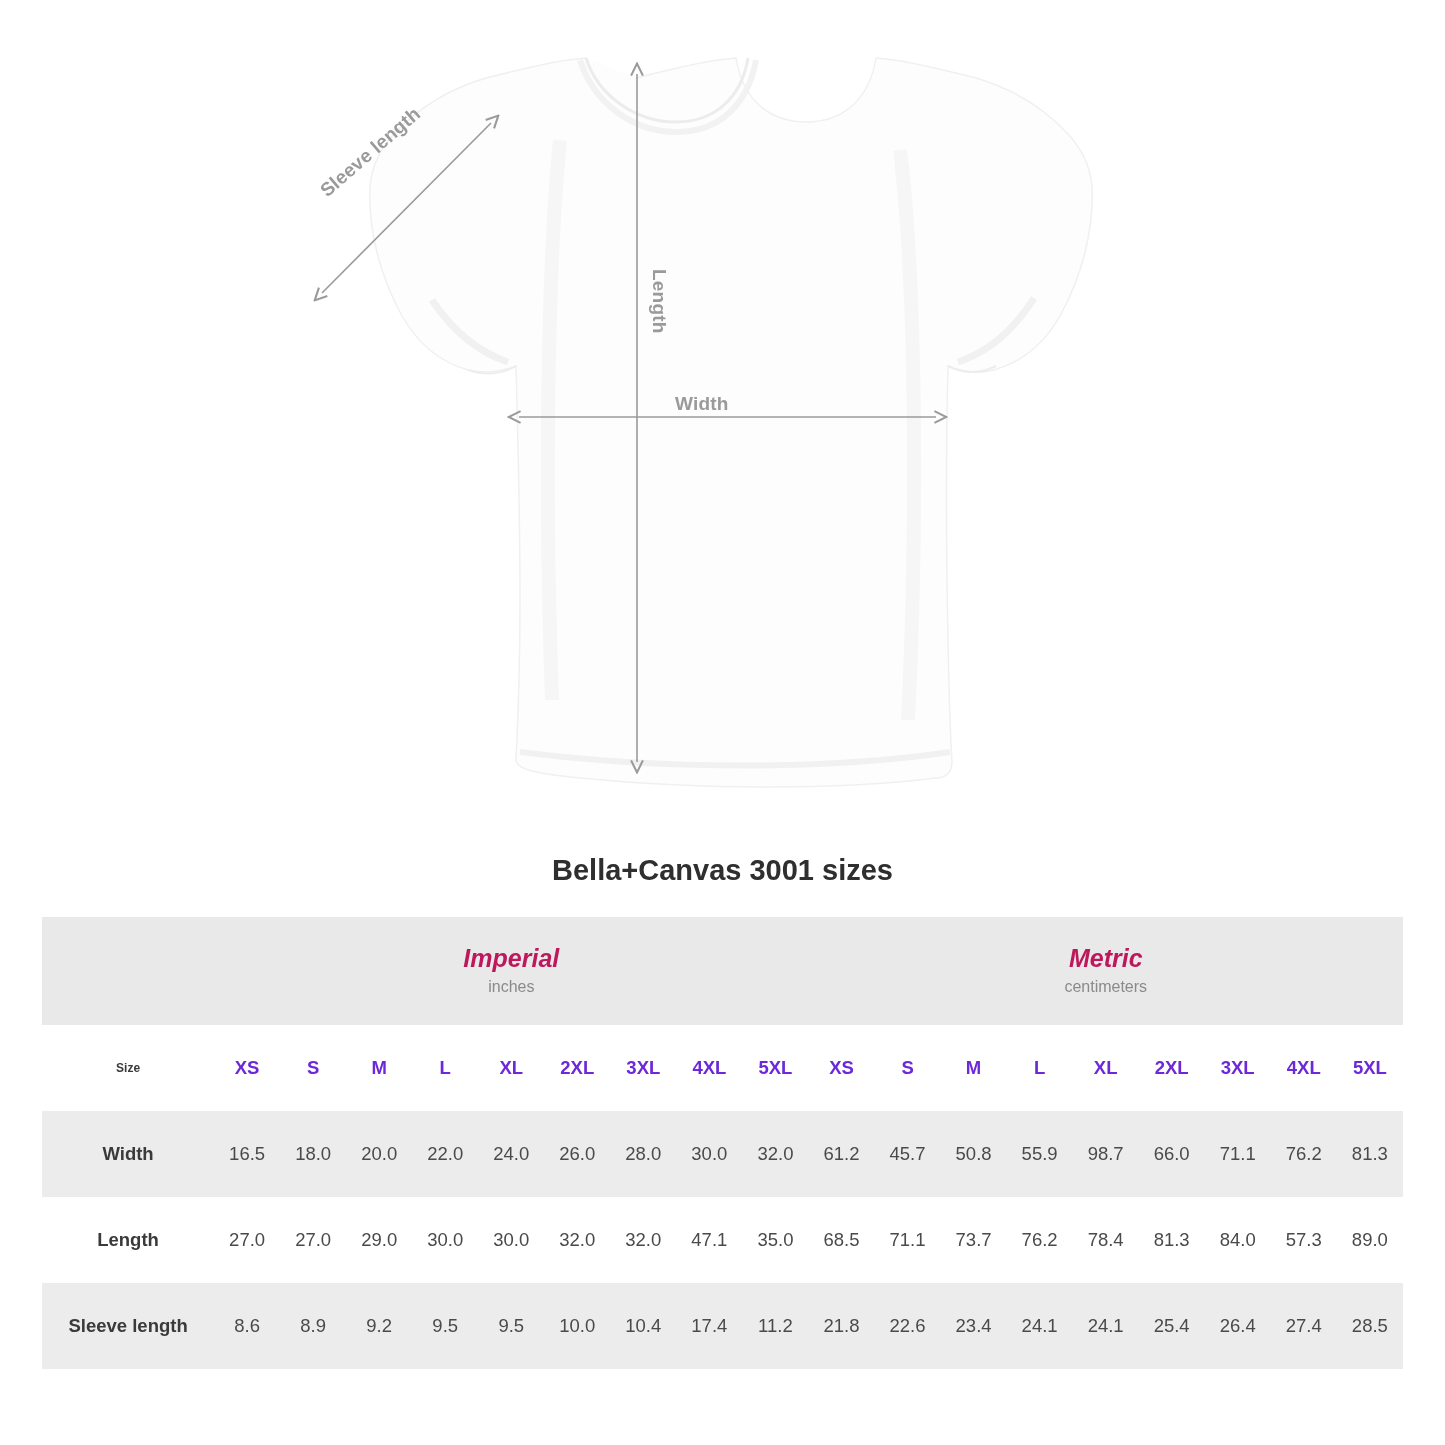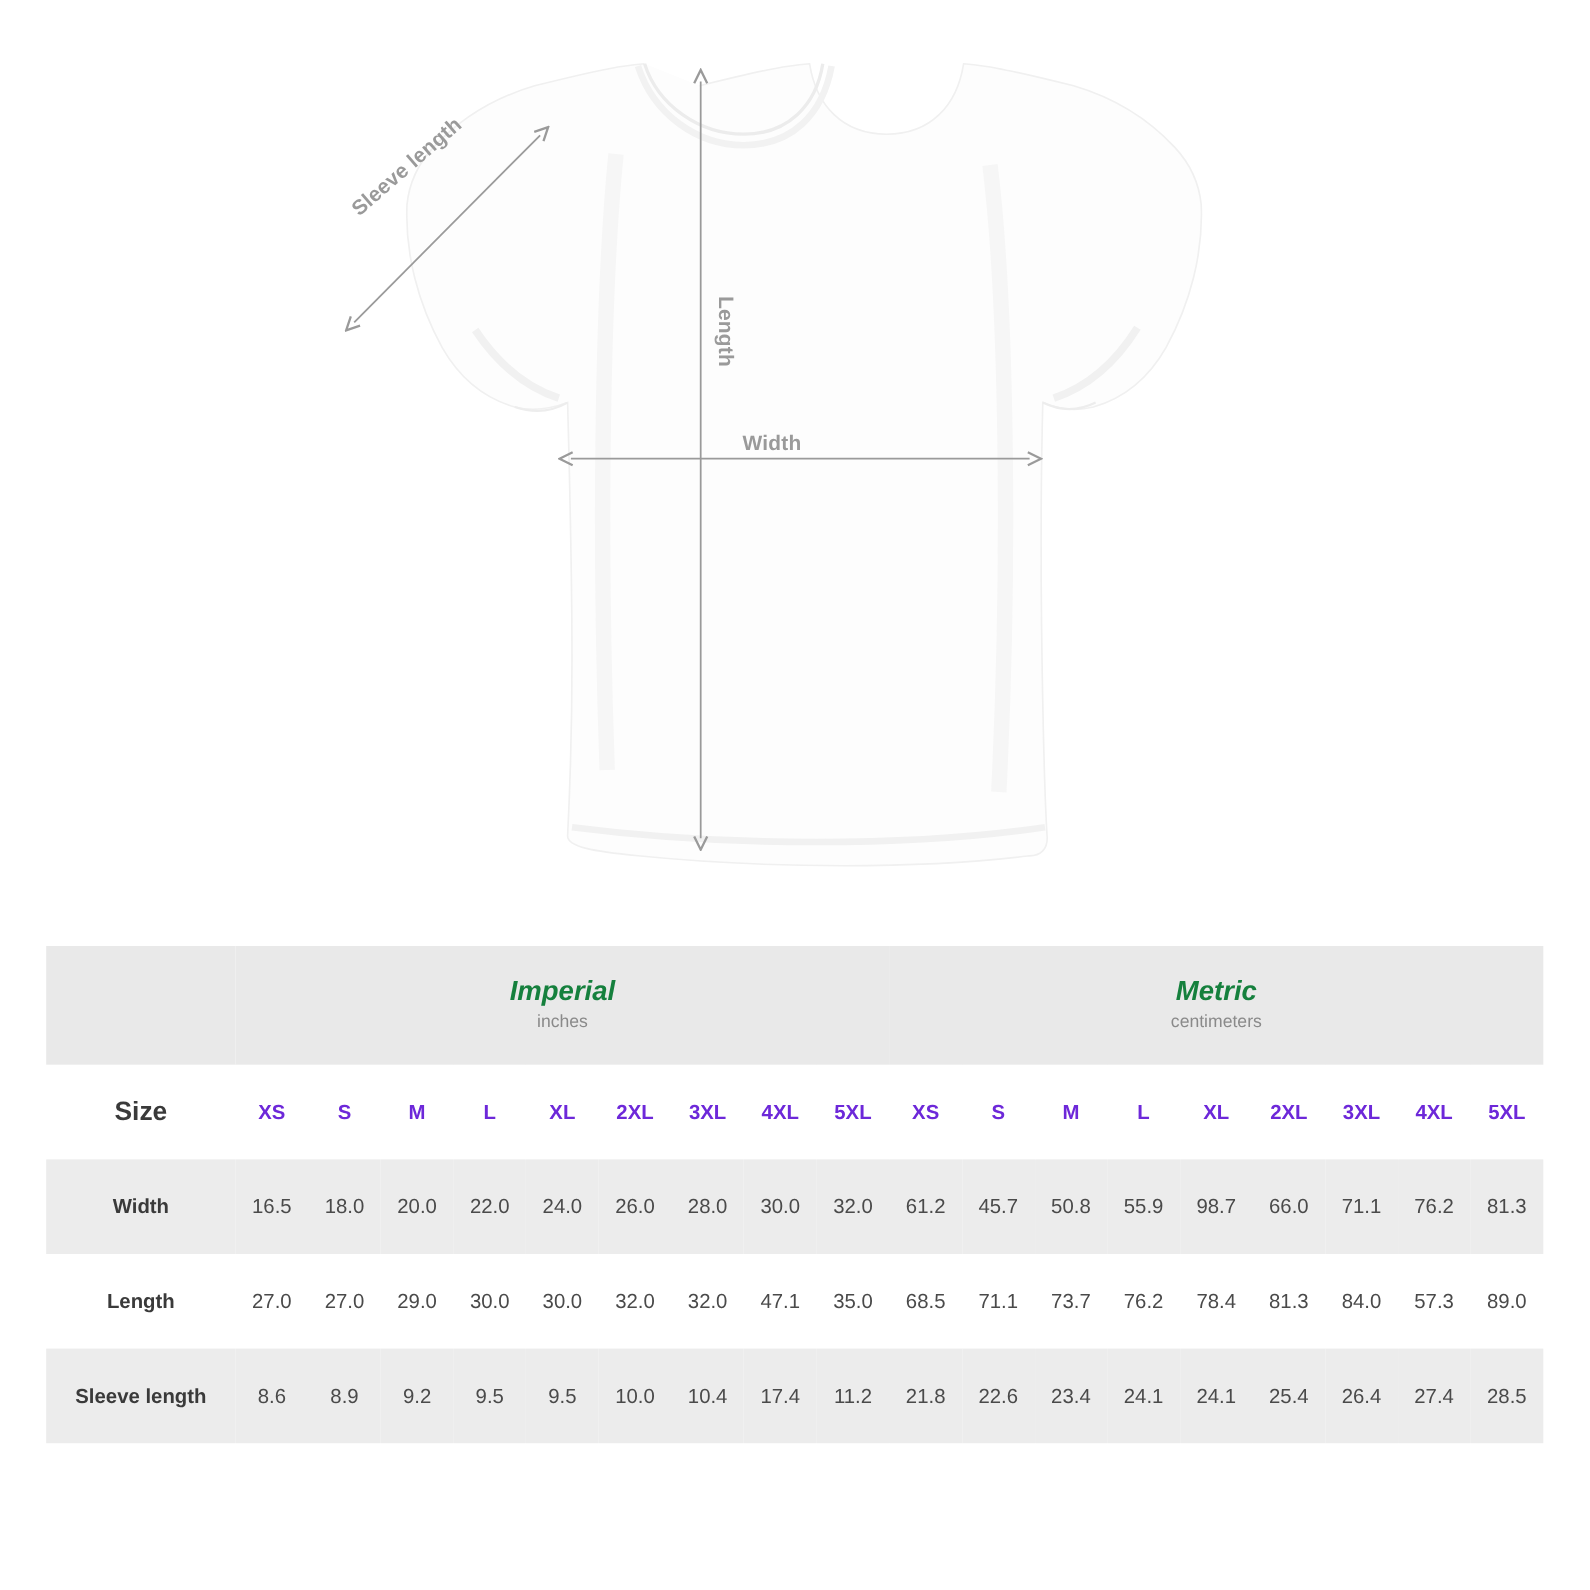--- a/index.html
+++ b/index.html
@@ -92,37 +92,37 @@
   }
   .unit-head td {
     background: #e9e9e9;
     height: 108px;
     padding: 0;
   }
   .unit-system {
     font-size: 25px;
     font-style: italic;
     font-weight: bold;
-    color: #15803d;
+    color: #be185d;
     line-height: 1.25;
   }
   .unit-sub {
     font-size: 16px;
     color: #8a8a8a;
     line-height: 1.6;
   }
   .row-sizes td {
     background: #ffffff;
     height: 84px;
     font-size: 18.5px;
     font-weight: bold;
     color: #6d28d9;
   }
   .row-sizes td.rowhead {
-    font-size: 24px;
+    font-size: 12px;
   }
   .data-row td {
     height: 84px;
     font-size: 18.5px;
     color: #4a4a4a;
   }
   .data-row.shaded td {
     background: #ececec;
   }
   .data-row.plain td {
@@ -197,20 +197,21 @@
 
       <line x1="519" y1="417" x2="936" y2="417" stroke="#9a9a9a" stroke-width="1.6" marker-start="url(#arrowStart)" marker-end="url(#arrowEnd)"></line>
     </svg>
 
     <div class="dim-label label-sleeve">Sleeve length</div>
     <div class="dim-label label-length">Length</div>
     <div class="dim-label label-width">Width</div>
   </div>
 
   <div class="title-block">
+    <h1 class="chart-title">Bella+Canvas 3001 sizes</h1>
   </div>
 
   <div class="table-wrap">
     <table class="size-table">
       <colgroup>
         <col class="col-head">
         <col class="col-val">
           <col class="col-val">
           <col class="col-val">
           <col class="col-val">

